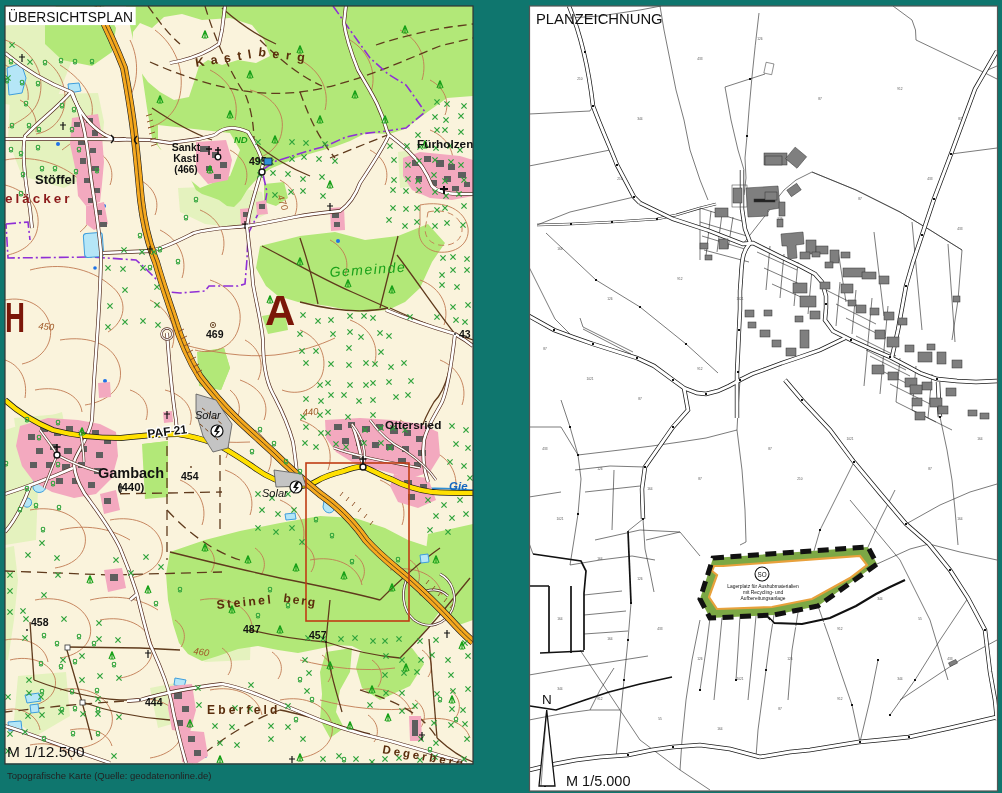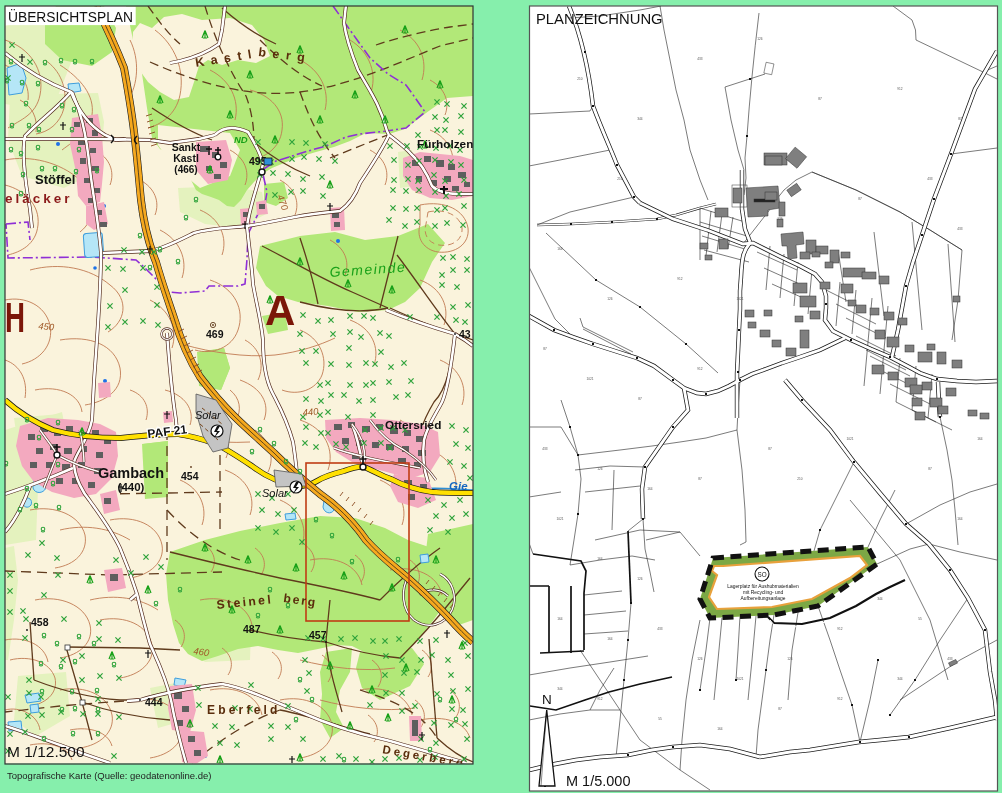--- a/index.html
+++ b/index.html
@@ -1,16 +1,16 @@
 <!DOCTYPE html>
 <html><head>
 <meta charset="utf-8">
 <style>
   html,body{margin:0;padding:0;background:#ffffff;}
-  #canvas{position:relative;width:1002px;height:793px;background:#86efac;overflow:hidden;
+  #canvas{position:relative;width:1002px;height:793px;background:#0f766e;overflow:hidden;
     font-family:"Liberation Sans", sans-serif;}
   svg{position:absolute;left:0;top:0;}
 </style>
 </head>
 <body>
 <div id="canvas">
 <svg width="1002" height="793" viewBox="0 0 1002 793">
 <defs>
   <path id="mw" d="M96,6 C104,22 115,45 124,68 C128,90 132,112 135,140 C138,166 139,180 141,200 C144,226 150,247 156,262 C162,283 168,300 174,318 C180,338 188,358 200,377 C210,390 222,404 233,415 C246,428 260,440 274,453 C288,467 304,481 320,494 C336,505 352,520 366,540 C380,556 395,567 410,580 C420,589 434,602 449,618 C458,628 466,636 473,642"></path>
   <path id="yr" d="M5,400 C18,412 34,422 53,430 C75,436 100,438 121,438 C140,436 160,434 177,434 C192,436 205,440 216,444 C228,450 240,458 252,466 C265,476 280,483 297,486 C305,486 311,485 317,481 C325,476 332,474 344,471 C352,468 358,466 364,467 C372,470 382,476 391,479 C404,486 418,490 432,492 C446,493 460,493 473,493"></path>

